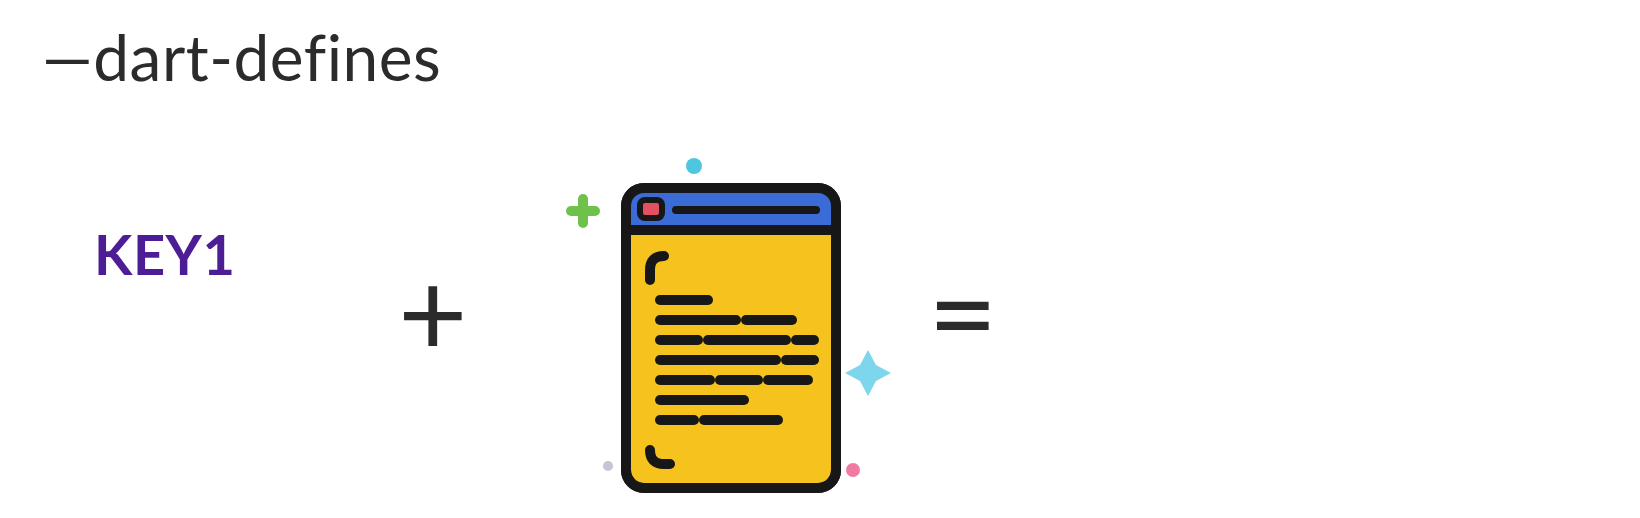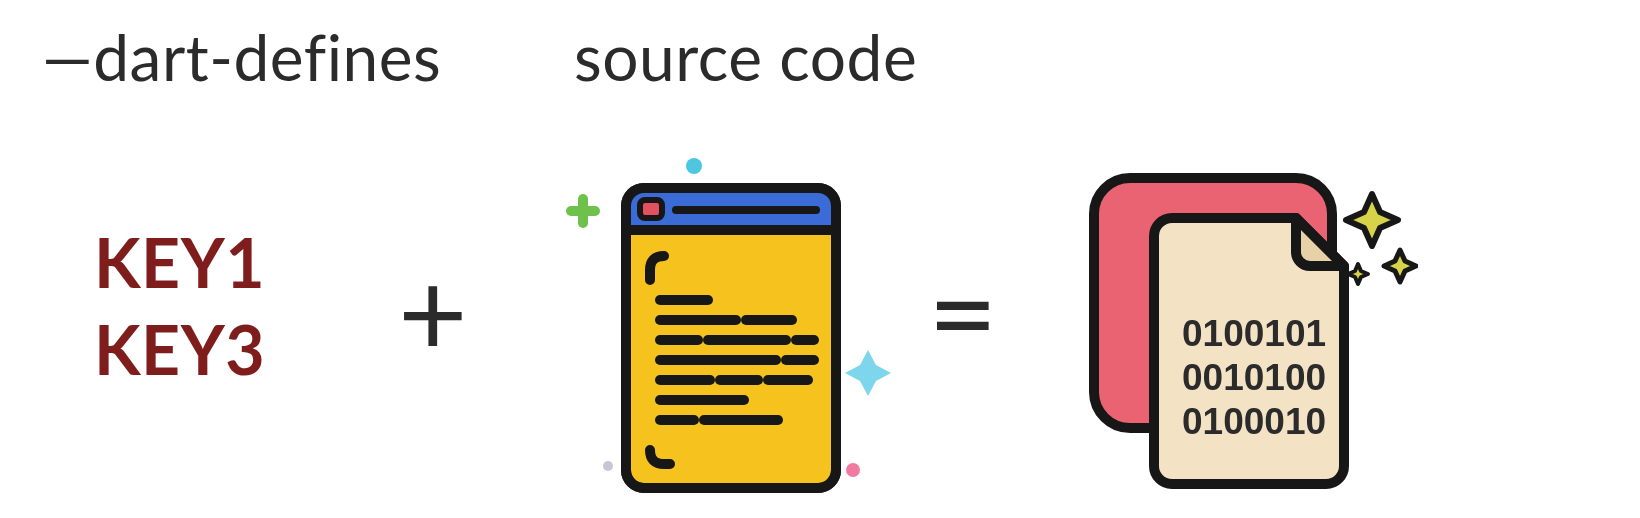--- a/index.html
+++ b/index.html
@@ -32,24 +32,24 @@
   }
   #heading-defines { left: 42px; }
   #heading-source  { left: 574px; }
   #heading-binary  { left: 1098px; }
 
   
   .keys {
     position: absolute;
     left: 94px;
     top: 218px;
-    font-size: 68px;
+    font-size: 56px;
     font-weight: 700;
     line-height: 1.28;
-    color: #7f1d1d;
+    color: #4c1d95;
     letter-spacing: 0.5px;
   }
   .keys div { white-space: nowrap; }
 
   
   .op {
     position: absolute;
     font-size: 120px;
     font-weight: 400;
     color: #2b2b2b;
@@ -76,25 +76,23 @@
   }
 
   svg { display: block; }
 </style>
 </head>
 <body>
 
 <div class="canvas">
 
   <div class="heading" id="heading-defines">—dart-defines</div>
-  <div class="heading" id="heading-source">source code</div>
 
   <div class="keys">
     <div>KEY1</div>
-    <div>KEY3</div>
   </div>
 
   <div class="op" id="plus">+</div>
   <div class="op" id="equals">=</div>
 
   <div class="source-icon">
     <svg viewBox="0 0 360 360" width="360" height="360">
 
       <g>
         <rect x="30" y="44" width="10" height="34" rx="5" fill="#6ec24c"></rect>
@@ -139,52 +137,14 @@
         <line x1="220" y1="230" x2="260" y2="230"></line>
         <line x1="112" y1="250" x2="196" y2="250"></line>
         <line x1="112" y1="270" x2="146" y2="270"></line>
         <line x1="156" y1="270" x2="230" y2="270"></line>
 
         <path d="M102 300 q0 14 14 14 q6 0 6 0"></path>
       </g>
     </svg>
   </div>
 
-  <div class="binary-icon">
-    <svg viewBox="0 0 360 360" width="360" height="360">
-
-      <rect x="36" y="28" width="238" height="250" rx="36" ry="36" fill="#e96373" stroke="#171717" stroke-width="10"></rect>
-
-      <g>
-        <path d="M96 68
-                 h176
-                 l0 0
-                 v0
-                 l0 0
-                 h0
-                 " fill="none"></path>
-
-        <path d="M96 86
-                 a18 18 0 0 1 18 -18
-                 h124
-                 l48 48
-                 v200
-                 a18 18 0 0 1 -18 18
-                 h-154
-                 a18 18 0 0 1 -18 -18
-                 z" fill="#f3e3c4" stroke="#171717" stroke-width="10" stroke-linejoin="round"></path>
-
-        <path d="M238 68 l48 48 h-34 a14 14 0 0 1 -14 -14 z" fill="#e6d1a8" stroke="#171717" stroke-width="10" stroke-linejoin="round"></path>
-      </g>
-
-      <text x="124" y="196" font-family="Arial, sans-serif" font-size="37" font-weight="700" fill="#2b2b2b">0100101</text>
-      <text x="124" y="240" font-family="Arial, sans-serif" font-size="37" font-weight="700" fill="#2b2b2b">0010100</text>
-      <text x="124" y="284" font-family="Arial, sans-serif" font-size="37" font-weight="700" fill="#2b2b2b">0100010</text>
-
-      <g>
-        <path d="M314 44 L322 62 L340 70 L322 78 L314 96 L306 78 L288 70 L306 62 Z" fill="#d6d24a" stroke="#171717" stroke-width="6" stroke-linejoin="round"></path>
-        <path d="M342 100 L347 111 L358 116 L347 121 L342 132 L337 121 L326 116 L337 111 Z" fill="#d6d24a" stroke="#171717" stroke-width="5" stroke-linejoin="round"></path>
-        <path d="M300 114 L303 121 L310 124 L303 127 L300 134 L297 127 L290 124 L297 121 Z" fill="#d6d24a" stroke="#171717" stroke-width="4" stroke-linejoin="round"></path>
-      </g>
-    </svg>
-  </div>
 
 </div>
 
 </body></html>

